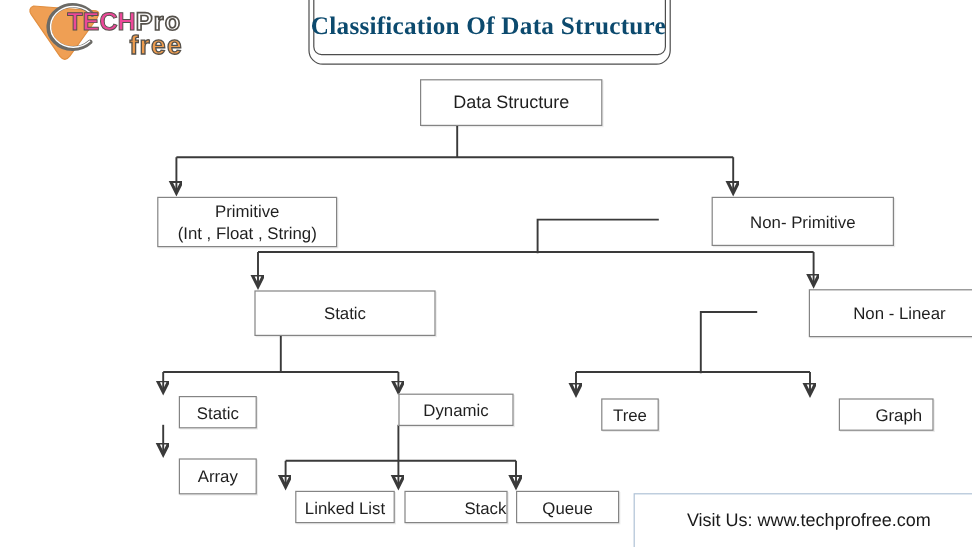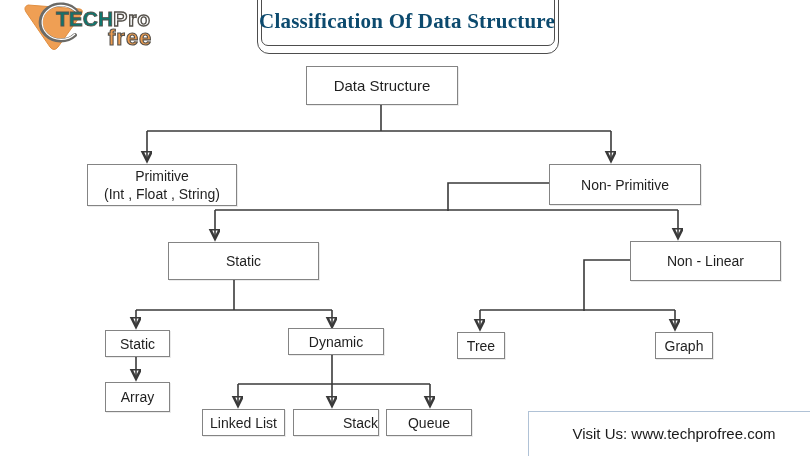--- a/index.html
+++ b/index.html
@@ -20,46 +20,47 @@
     position:absolute;left:257px;top:9px;width:300px;text-align:center;
     font-family:"Liberation Serif",serif;font-weight:bold;font-size:21px;
     color:#0c4a6e;letter-spacing:.2px;
   }
   
   #logo{position:absolute;left:22px;top:2px;width:170px;height:52px;}
   #logo svg{position:absolute;left:0;top:0;}
   .logo-line1{
     position:absolute;left:34px;top:5px;font-size:21px;font-weight:bold;white-space:nowrap;
   }
-  .logo-tech{color:#0f766e;-webkit-text-stroke:0.8px #55514b;}
+  .logo-tech{color:#ec4899;-webkit-text-stroke:0.8px #55514b;}
   .logo-pro{color:#ffffff;-webkit-text-stroke:1.4px #55514b;letter-spacing:1px;}
   .logo-free{
     position:absolute;left:86px;top:23px;font-size:22px;font-weight:bold;
     color:#ed9c4f;-webkit-text-stroke:1.1px #55514b;letter-spacing:1px;
   }
   
   .node{
     position:absolute;background:#fff;border:1.2px solid #848484;
     display:flex;flex-direction:column;align-items:center;justify-content:center;
     color:#1f1f1f;font-size:14px;text-align:center;line-height:18px;
     box-shadow:1px 1px 0 rgba(0,0,0,0.08);
+    margin-left:44px;
   }
   #node-data-structure{left:306px;top:66px;width:150px;height:37px;font-size:15px;}
   #node-primitive     {left:87px; top:164px;width:148px;height:40px;}
   #node-non-primitive {left:549px;top:164px;width:150px;height:39px;}
   #node-linear        {left:168px;top:242px;width:149px;height:36px;}
   #node-non-linear    {left:630px;top:241px;width:149px;height:38px;}
   #node-static        {left:105px;top:330px;width:63px; height:25px;}
   #node-dynamic       {left:288px;top:328px;width:94px; height:25px;}
   #node-array         {left:105px;top:382px;width:63px; height:28px;}
   #node-linked-list   {left:202px;top:409px;width:81px; height:25px;}
   #node-stack         {left:293px;top:409px;width:84px; height:25px;align-items:flex-end;}
   #node-queue         {left:386px;top:409px;width:84px; height:25px;}
   #node-tree          {left:457px;top:332px;width:46px; height:25px;}
-  #node-graph         {left:655px;top:332px;width:56px; height:25px;}
+  #node-graph         {left:655px;top:332px;width:56px; height:25px;padding-left:21px;}
   
   #connectors{position:absolute;left:0;top:0;}
   #connectors path{stroke:#3a3a3a;stroke-width:1.6;fill:none;}
   
   #visit-box{
     position:absolute;left:528px;top:411px;width:290px;height:55px;
     border:1.6px solid #b0c2d6;background:#fff;
     display:flex;align-items:center;justify-content:center;
   }
   #visit-text{font-size:15px;color:#1a1a1a;padding-bottom:12px;}

